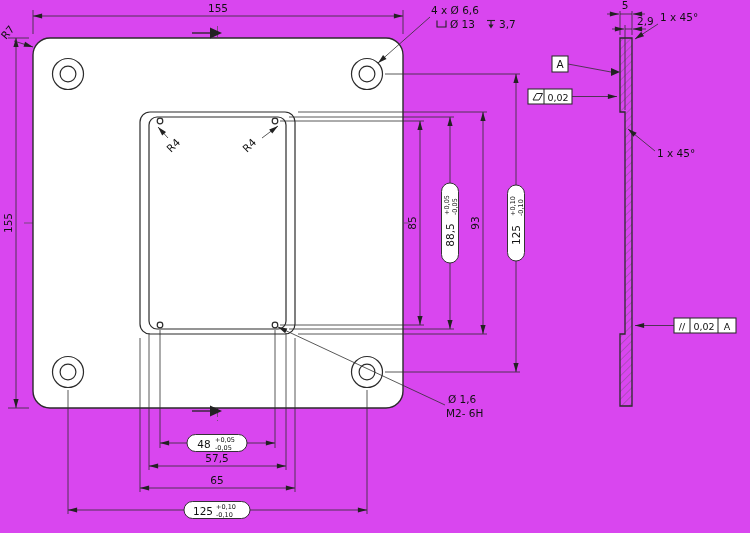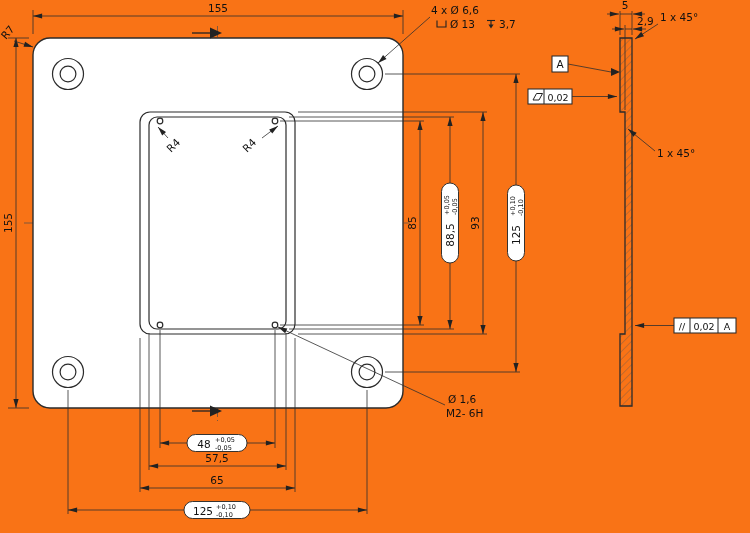--- a/index.html
+++ b/index.html
@@ -1,16 +1,16 @@
 <!DOCTYPE html>
 <html><head>
 <meta charset="utf-8">
 <style>
   html,body{margin:0;padding:0;background:#ffffff;}
-  .sheet{width:750px;height:533px;background:#f97316;position:relative;overflow:hidden;}
+  .sheet{width:750px;height:533px;background:#d946ef;position:relative;overflow:hidden;}
   svg{display:block;}
   .outline{fill:#ffffff;stroke:#2b2b2b;stroke-width:1.4;}
   .mid{fill:none;stroke:#2b2b2b;stroke-width:1.2;}
   .thin{fill:none;stroke:#2f2f2f;stroke-width:0.8;}
   .cl{fill:none;stroke:#4a4a4a;stroke-width:0.7;stroke-dasharray:11 3 2 3;}
   .dimtxt{font:10.5px "DejaVu Sans",sans-serif;fill:#111;}
   .smalltxt{font:9.5px "DejaVu Sans",sans-serif;fill:#111;}
   .toltxt{font:6.5px "DejaVu Sans",sans-serif;fill:#111;}
   .frame{fill:#ffffff;stroke:#2b2b2b;stroke-width:0.95;}
   .fcf{fill:#ffffff;stroke:#2b2b2b;stroke-width:1.05;}

